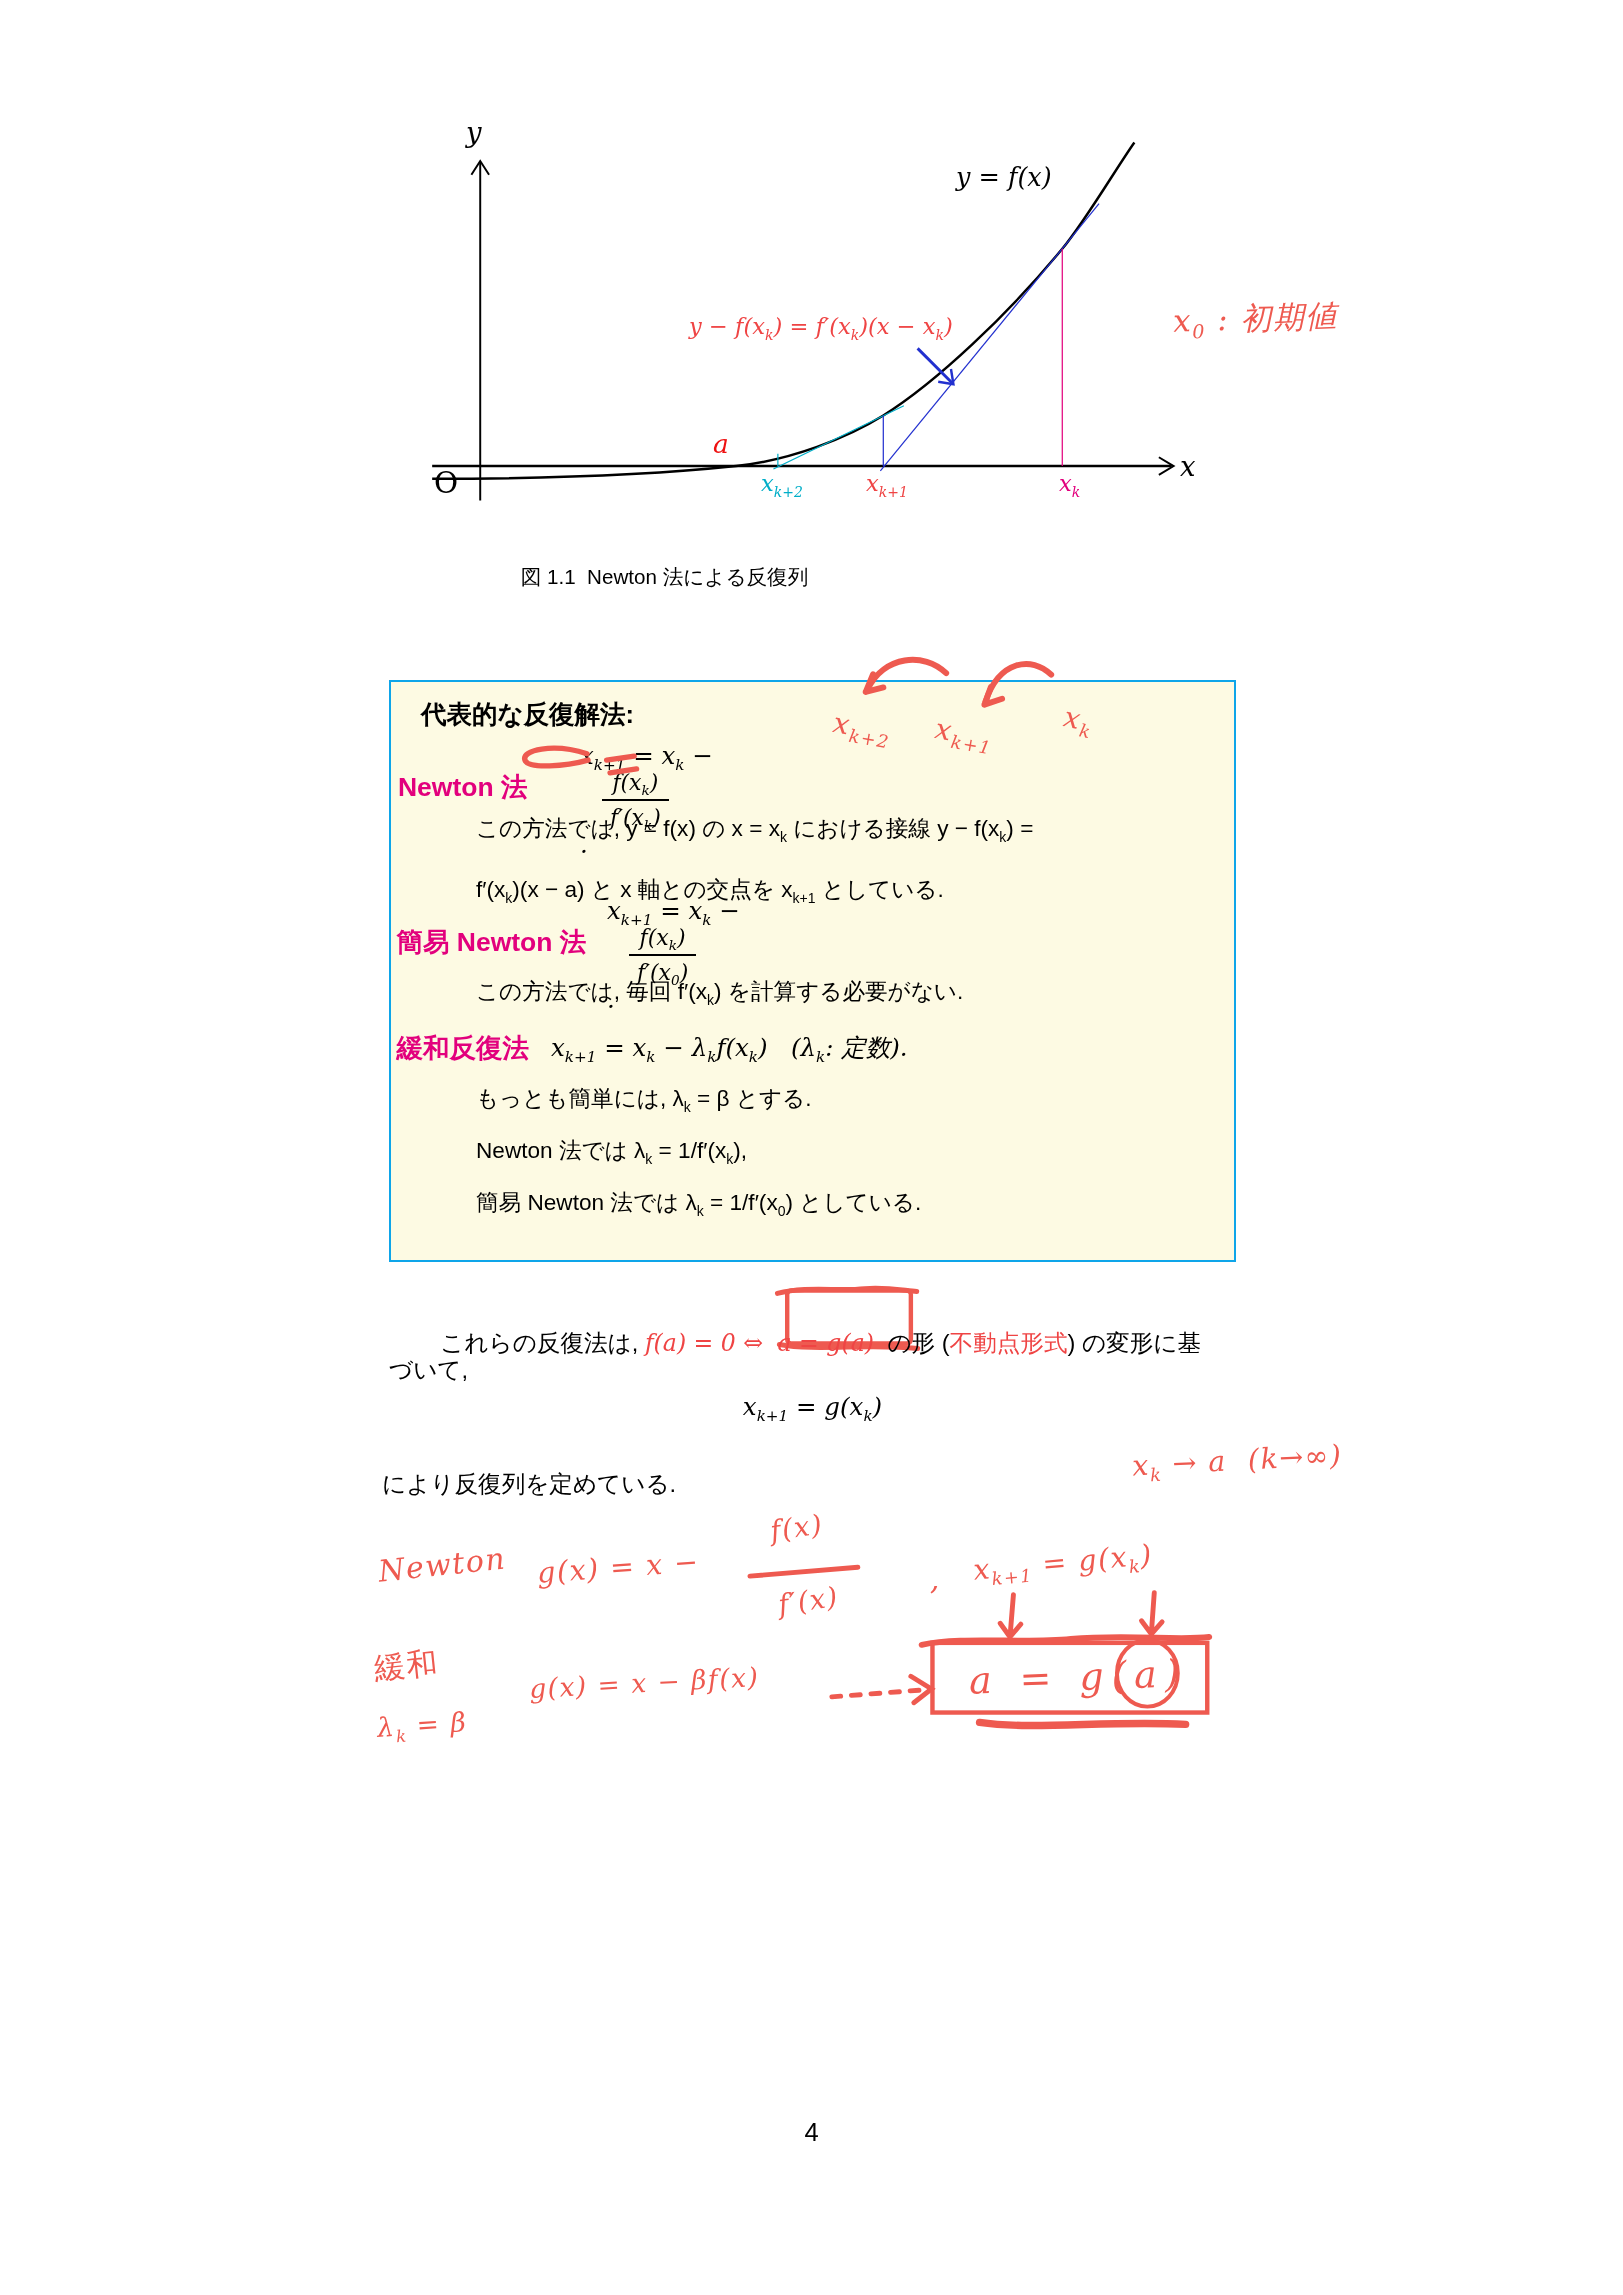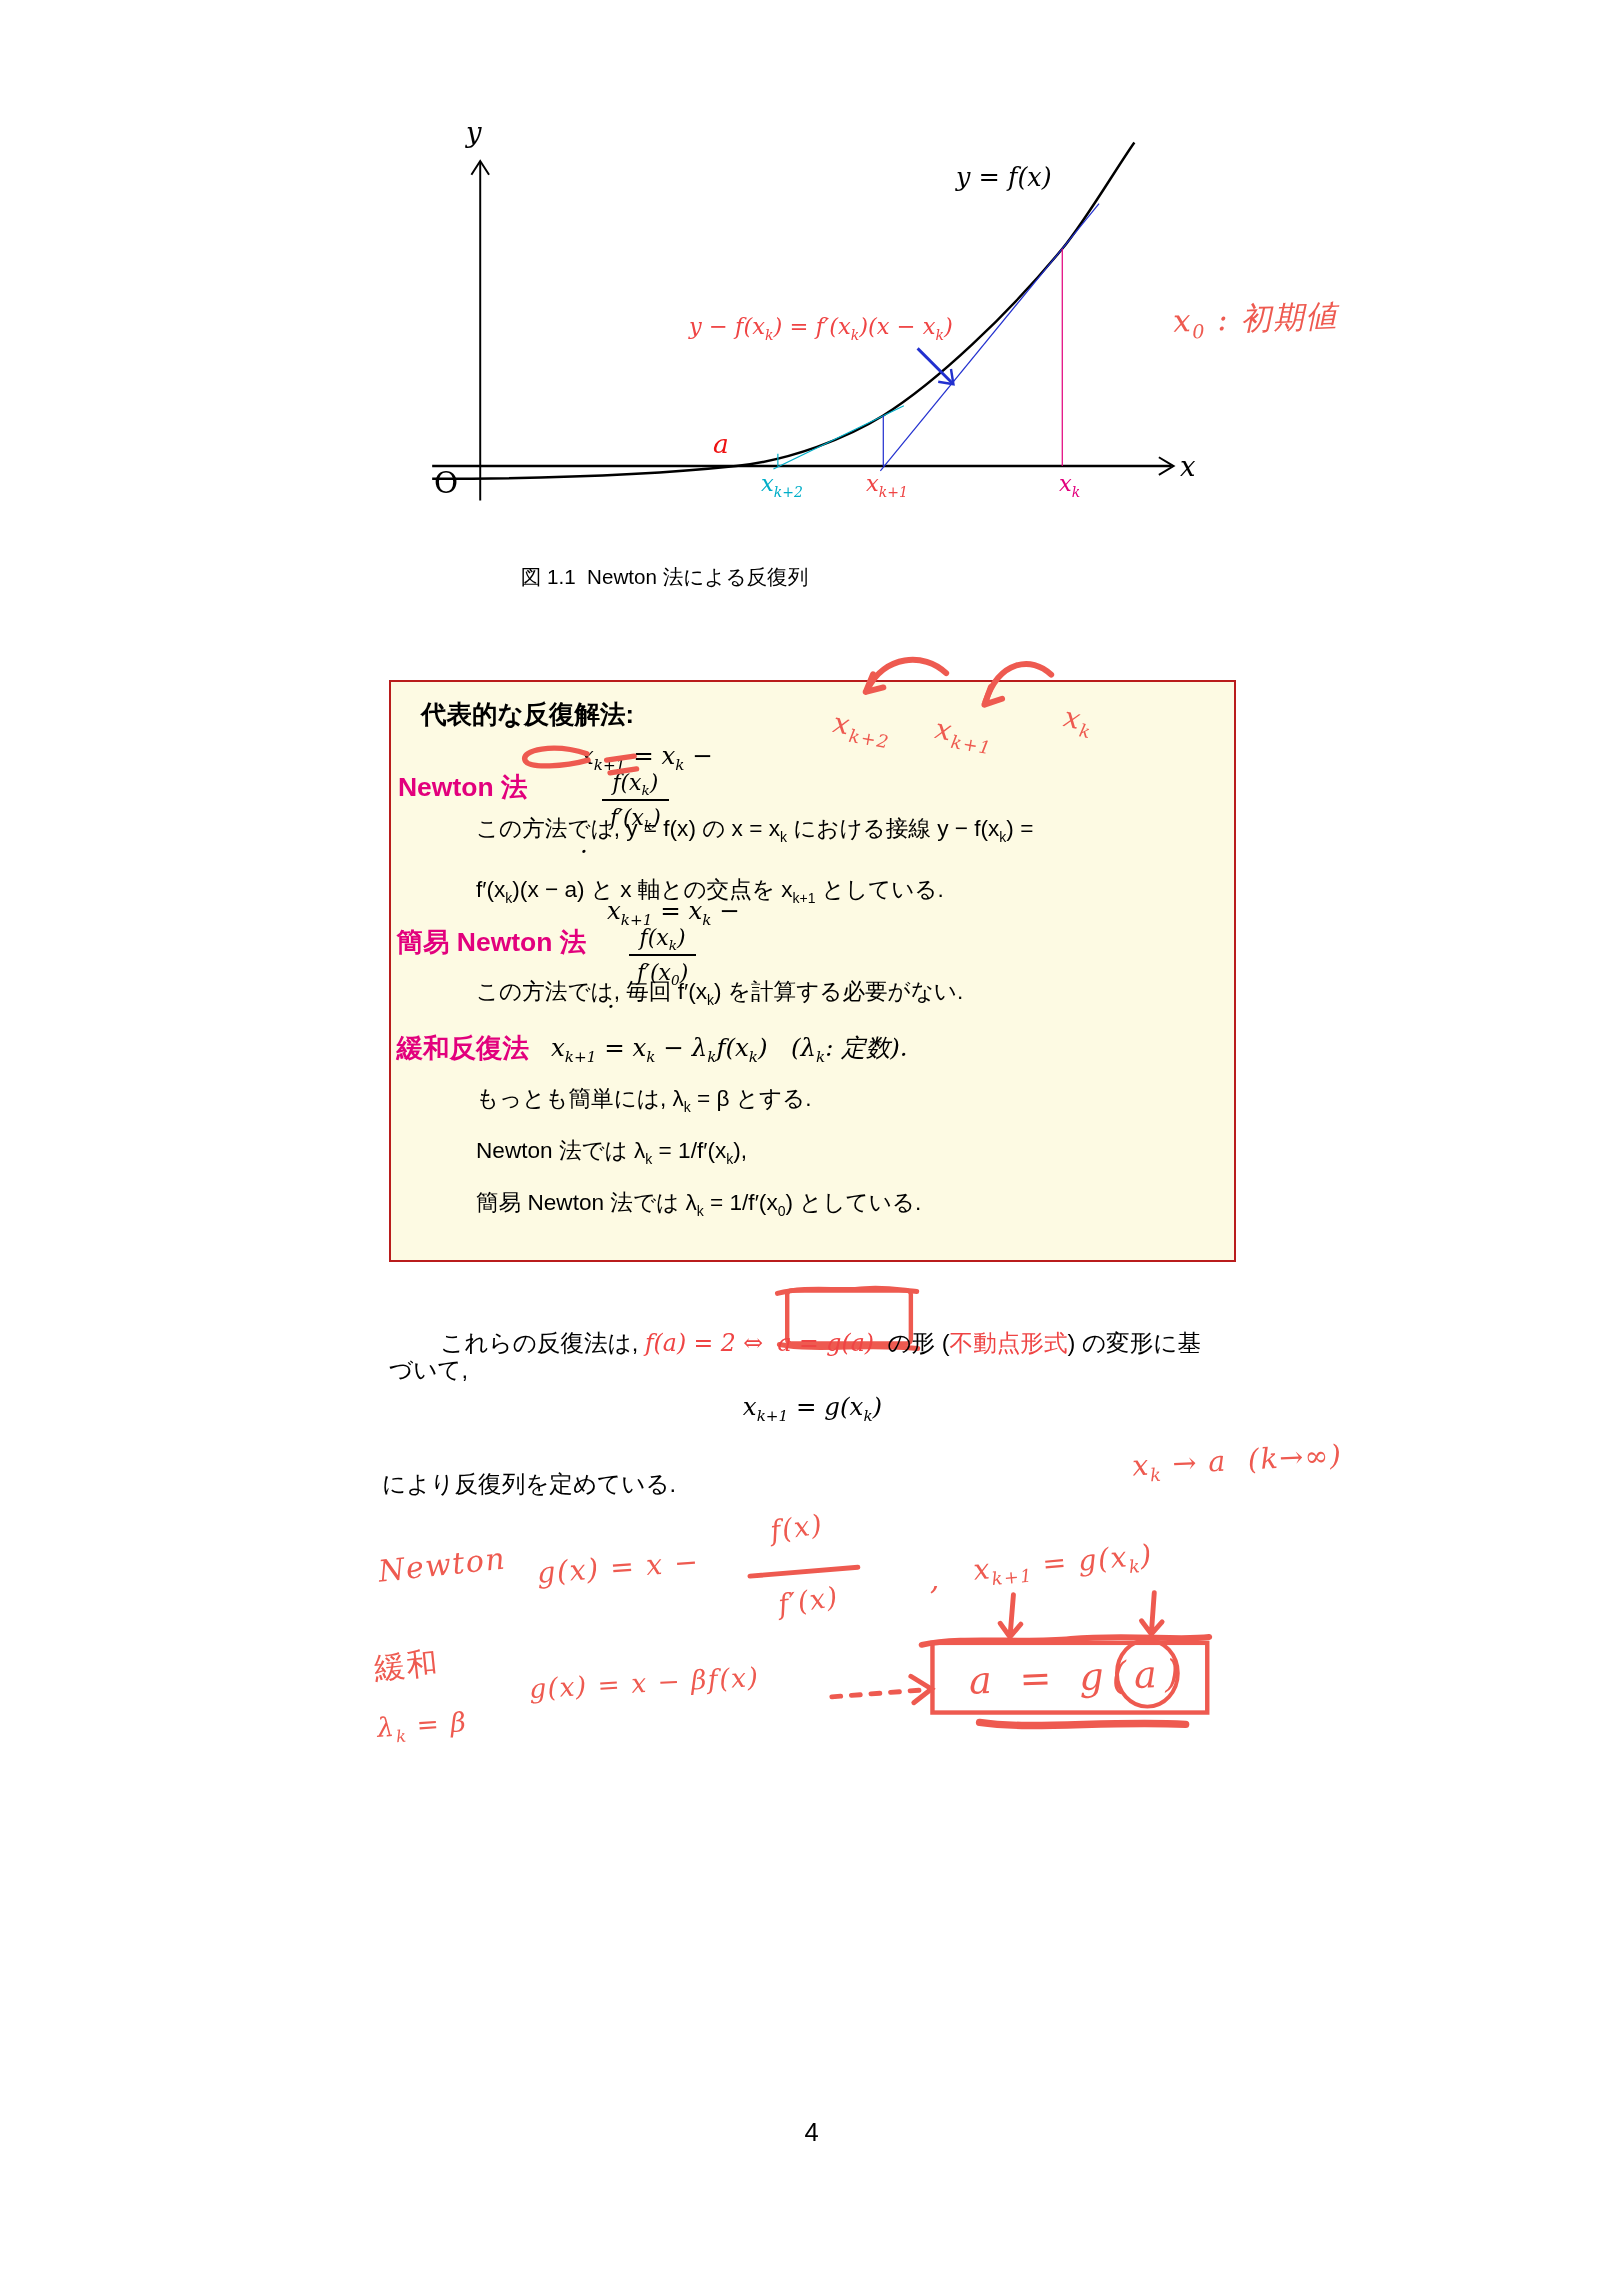--- a/index.html
+++ b/index.html
@@ -10,21 +10,21 @@
   .mathc{font-family:"DejaVu Serif",serif;font-style:italic;text-align:center;}
   .jp{font-family:"Liberation Sans",sans-serif;}
   .keep{white-space:pre;}
   sub{font-size:62%;line-height:0;}
   .blue{color:#ef4444;}
   .cyan{color:#00AEC8;}
   .magenta{color:#E2007D;}
   .redm{color:#EE1111;}
   .hand{font-family:"DejaVu Serif",serif;font-style:italic;color:#EE5A50;letter-spacing:1.5px;white-space:pre;}
   .box{position:absolute;left:389px;top:680px;width:847px;height:582px;
-       background:#FDFAE3;border:2px solid #b91c1c;box-sizing:border-box;}
+       background:#FDFAE3;border:2px solid #0ea5e9;box-sizing:border-box;}
   .boxlabel{font-weight:bold;color:#E2007D;font-family:"Liberation Sans",sans-serif;}
   .frac{display:inline-flex;flex-direction:column;text-align:center;vertical-align:middle;margin:0 22px;}
   .frac .num{padding:0 7.9px 3.9px;}
   .frac .den{border-top:2px solid #000;padding:3.9px 7.9px 0;}
   .formula-row{display:flex;align-items:flex-start;font-size:24.5px;flex-direction:column;}
   svg{position:absolute;left:0;top:0;overflow:visible;}
 </style>
 </head>
 <body>
 
@@ -125,21 +125,21 @@
     <path d="M 1878 3352 C 1962 3334 2082 3350 2182 3340 C 2300 3330 2402 3344 2464 3336" fill="none" stroke="#EE5A50" stroke-width="12" stroke-linecap="round"></path>
     <path d="M 1996 3510 C 2104 3526 2254 3506 2416 3514" fill="none" stroke="#EE5A50" stroke-width="15" stroke-linecap="round"></path>
     <ellipse cx="2338" cy="3410" rx="62" ry="68" fill="none" stroke="#EE5A50" stroke-width="8"></ellipse>
   </svg>
 
   <div class="abs hand" style="left:833px;top:711px;font-size:28.5px;transform:rotate(10deg);">x<sub>k+2</sub></div>
   <div class="abs hand" style="left:935px;top:717px;font-size:28.5px;transform:rotate(10deg);">x<sub>k+1</sub></div>
   <div class="abs hand" style="left:1064px;top:703px;font-size:28.5px;transform:rotate(12deg);">x<sub>k</sub></div>
 
   <div class="abs keep" style="left:414px;top:1300px;font-size:23.6px;">
-    <span class="jp">これらの反復法は, </span><span class="math blue keep">f(a) = 2 ⇔ </span><span class="math blue keep" style="padding:0 6.9px;">a = g(a)</span><span class="jp"> の形 (</span><span class="jp blue">不動点形式</span><span class="jp">) の変形に基</span>
+    <span class="jp">これらの反復法は, </span><span class="math blue keep">f(a) = 0 ⇔ </span><span class="math blue keep" style="padding:0 6.9px;">a = g(a)</span><span class="jp"> の形 (</span><span class="jp blue">不動点形式</span><span class="jp">) の変形に基</span>
   </div>
   <div class="abs jp" style="left:389px;top:1354px;font-size:23.6px;">づいて,</div>
   <div class="abs mathc keep" style="left:389px;top:1392px;width:847px;font-size:24.5px;">x<sub>k+1</sub> = g(x<sub>k</sub>)</div>
   <div class="abs jp" style="left:382px;top:1468px;font-size:23.6px;">により反復列を定めている.</div>
 
   <div class="abs hand" style="left:1132px;top:1444px;font-size:28.5px;transform:rotate(-3deg);">x<sub>k</sub> → a  (k→∞)</div>
 
   <div class="abs hand" style="left:378px;top:1547px;font-size:30px;transform:rotate(-6deg);">Newton</div>
   <div class="abs hand keep" style="left:537px;top:1551px;font-size:28.5px;transform:rotate(-4deg);">g(x) = x −</div>
   <div class="abs hand" style="left:770px;top:1511px;font-size:27.5px;transform:rotate(-8deg);">f(x)</div>

